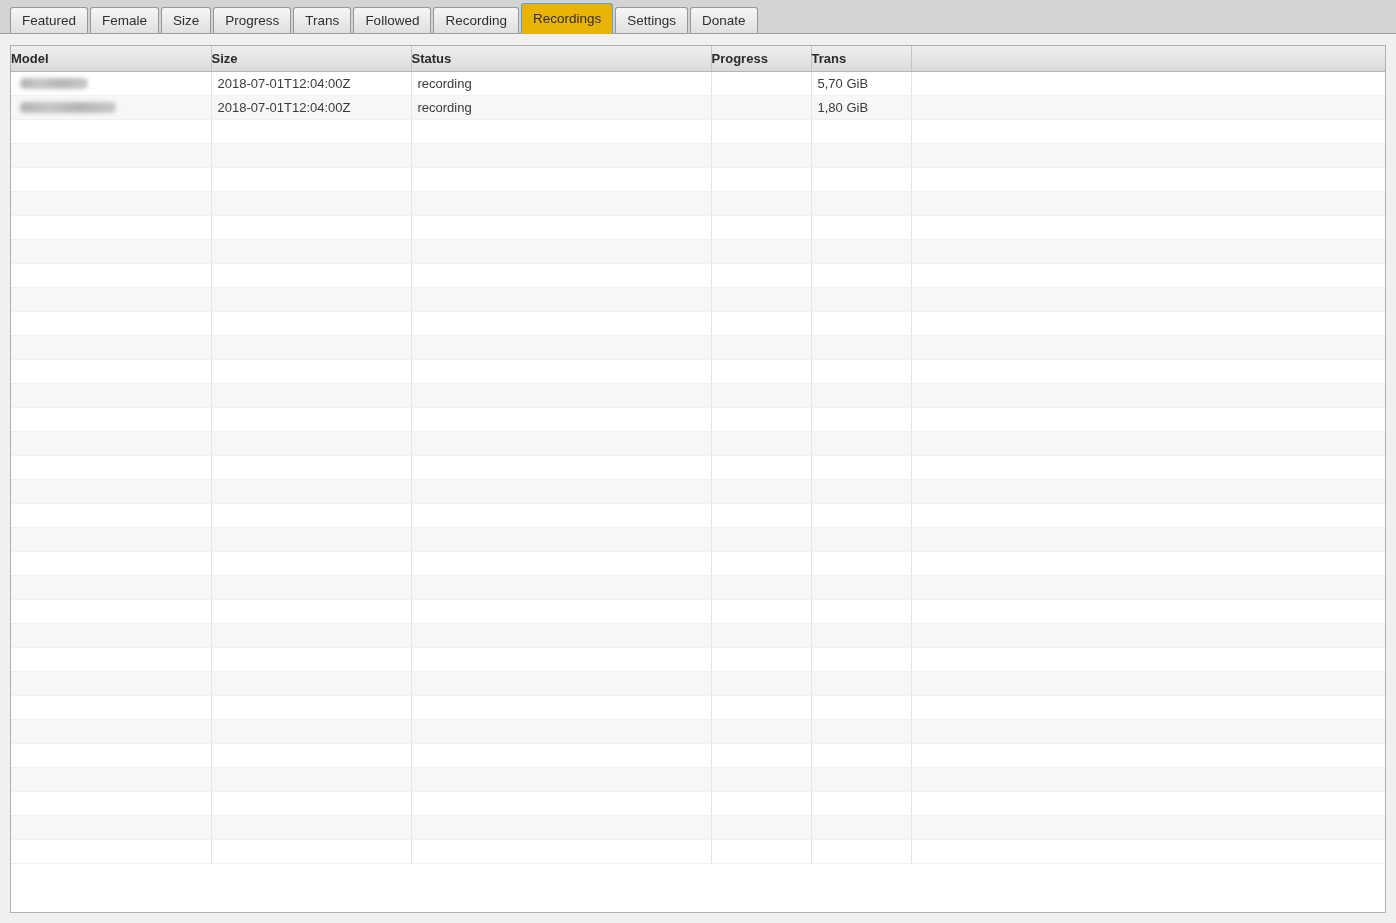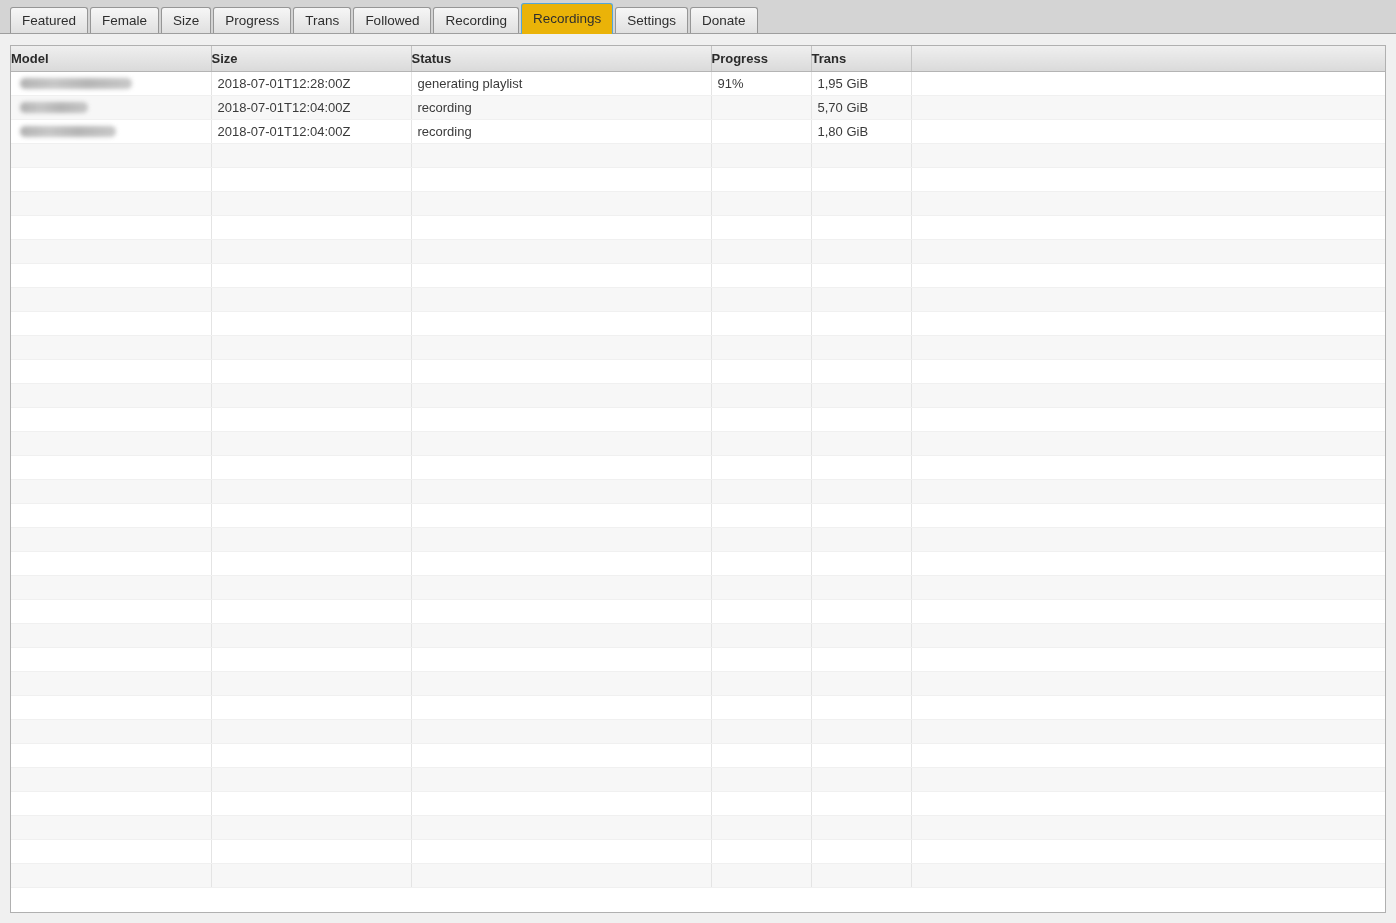--- a/index.html
+++ b/index.html
@@ -149,30 +149,20 @@
             <th>Size</th>
             <th>Status</th>
             <th>Progress</th>
             <th>Trans</th>
             <th></th>
           </tr>
         </thead>
         <tbody>
             <tr>
               <td>
-                <div class="redacted" style="width: 112px;"></div>
-              </td>
-              <td>2018-07-01T12:28:00Z</td>
-              <td>generating playlist</td>
-              <td>91%</td>
-              <td>1,95 GiB</td>
-              <td></td>
-            </tr>
-            <tr>
-              <td>
                 <div class="redacted" style="width: 68px;"></div>
               </td>
               <td>2018-07-01T12:04:00Z</td>
               <td>recording</td>
               <td></td>
               <td>5,70 GiB</td>
               <td></td>
             </tr>
             <tr>
               <td>

